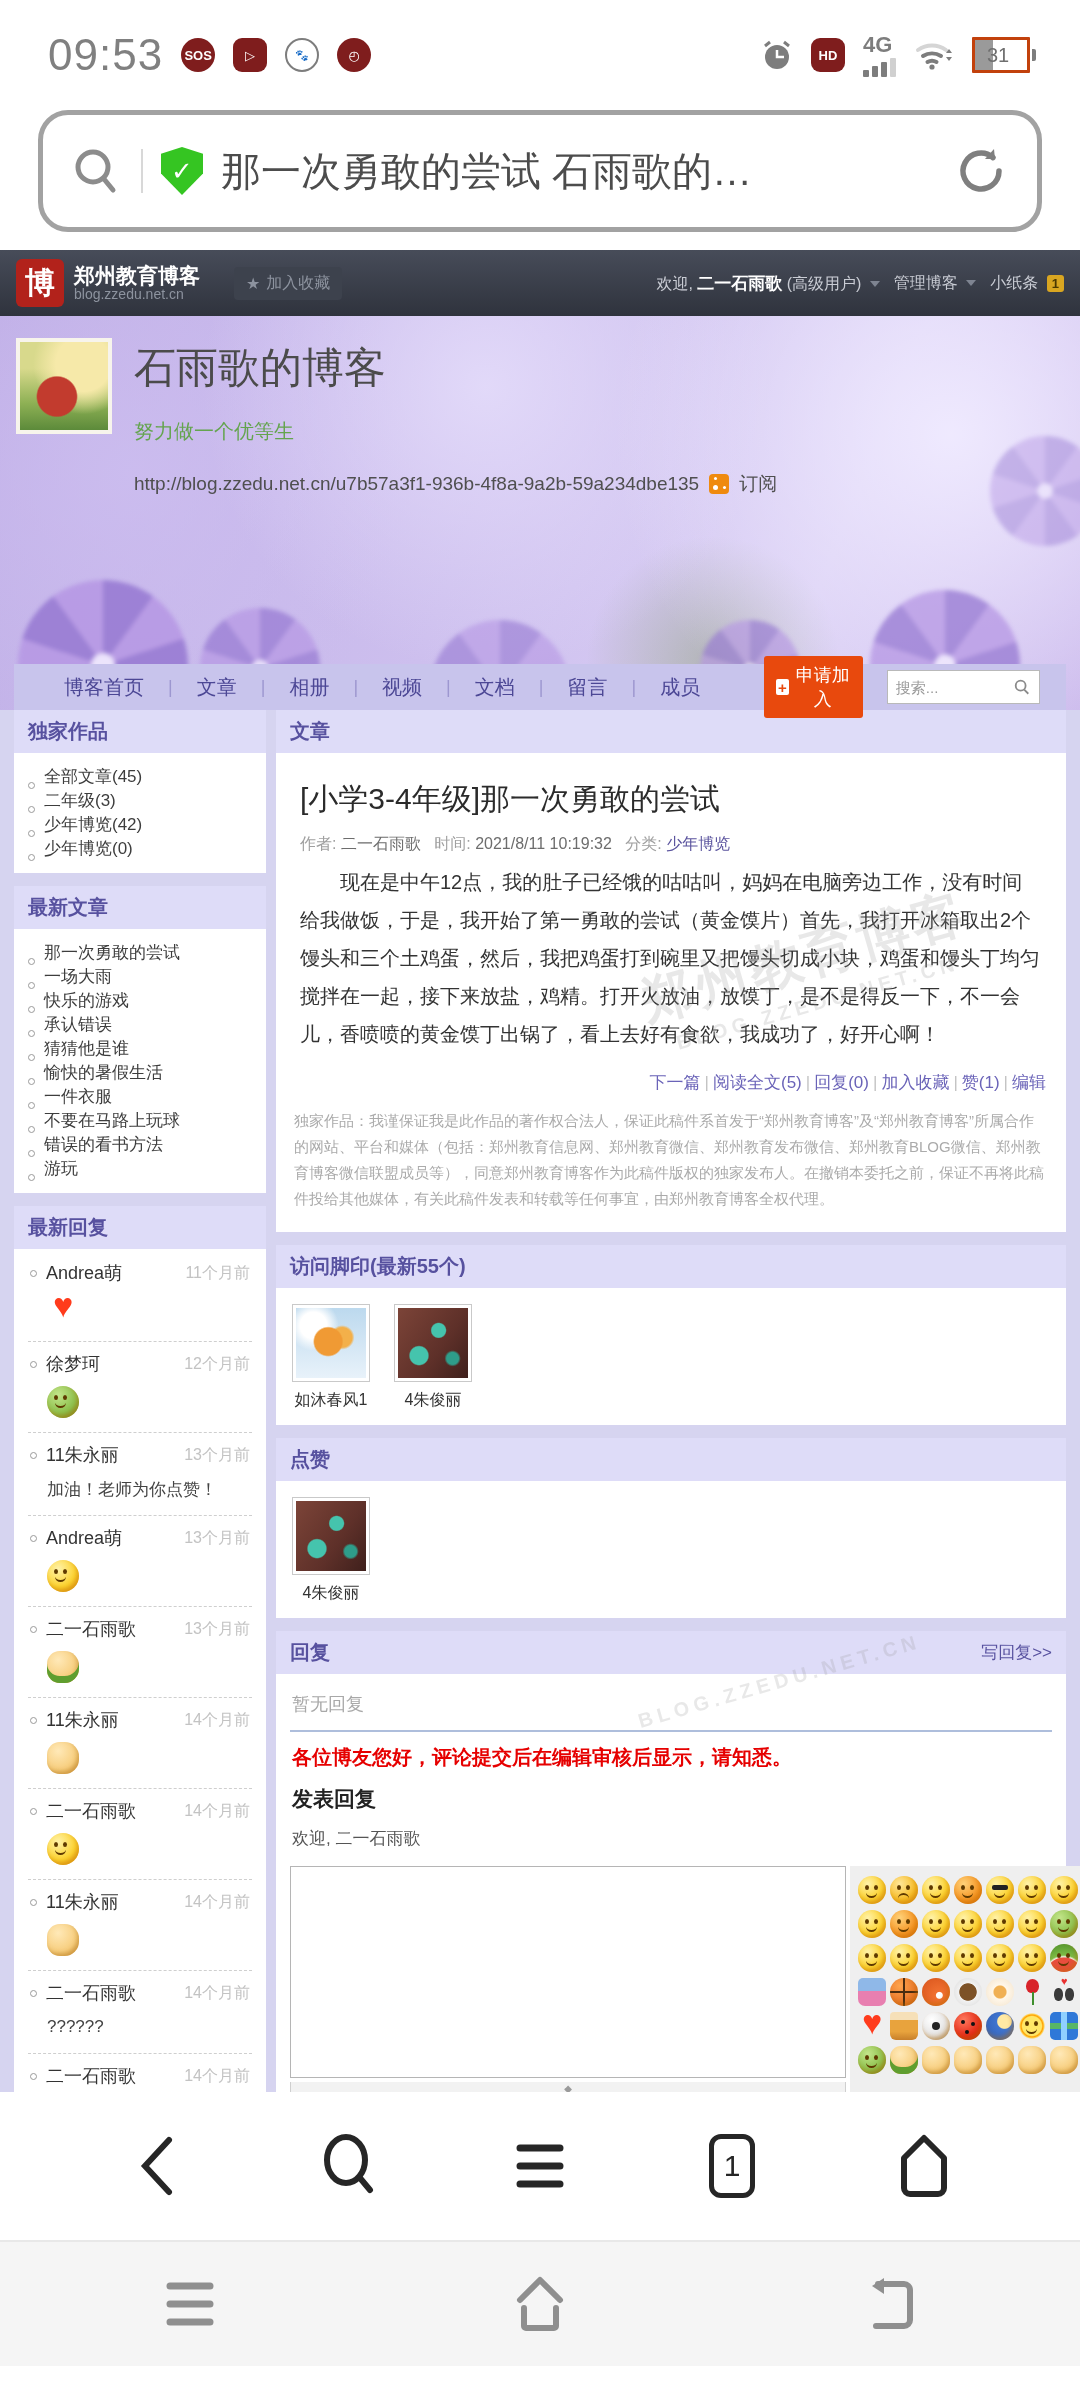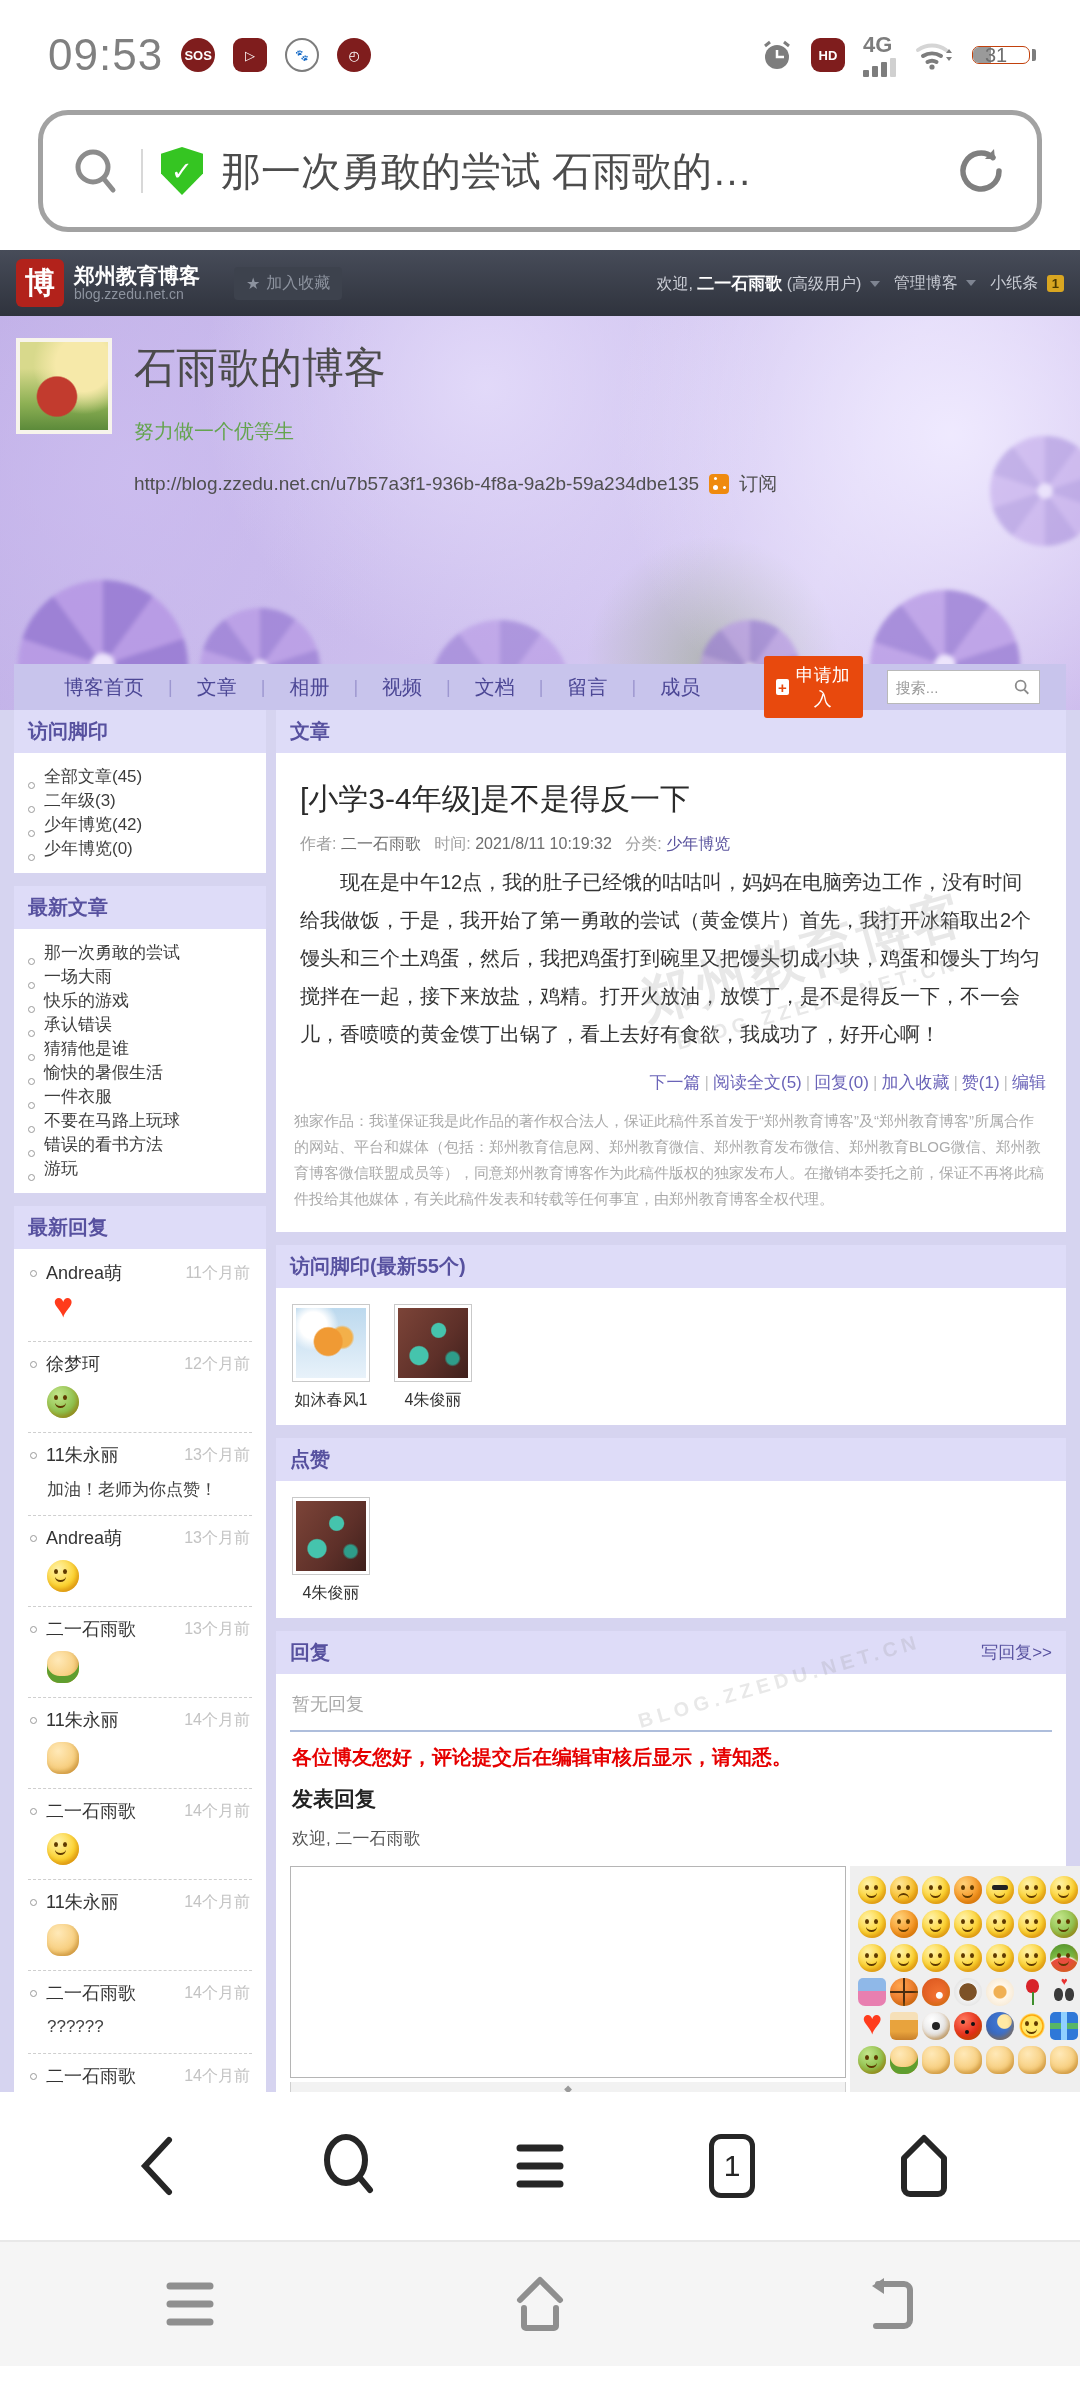--- a/index.html
+++ b/index.html
@@ -12,21 +12,21 @@
   .sb-time { font-size:44px; letter-spacing:1px; color:#808080; }
   .sb-ic { display:inline-flex; align-items:center; justify-content:center; }
   .sb-badge { width:34px; height:34px; border-radius:50%; background:#7f1d1d; color:#fff; font-size:13px; font-weight:bold; display:flex; align-items:center; justify-content:center; }
   .sb-badge.sq { border-radius:9px; }
   .sb-badge.paw { background:#fff; border:2px solid #7d7d7d; color:#7d7d7d; font-size:11px; }
   .sb-4g { font-size:22px; font-weight:bold; color:#7d7d7d; line-height:1; display:flex; flex-direction:column; align-items:flex-start; }
   .sig-bars { display:flex; align-items:flex-end; gap:3px; margin-top:2px; }
   .sig-bars i { width:6px; background:#7d7d7d; border-radius:1px; display:block; }
   .sig-bars i.dim { background:#d0d0d0; }
   .battery { display:flex; align-items:center; }
-  .bat-body { width:58px; height:18px; border:1px solid #c2410c; border-radius:7px; display:flex; align-items:center; position:relative; overflow:hidden; }
+  .bat-body { width:58px; height:36px; border:3px solid #c2410c; border-radius:1px; display:flex; align-items:center; position:relative; overflow:hidden; }
   .bat-fill { position:absolute; left:0; top:0; bottom:0; width:18px; background:#9a9a9a; }
   .bat-txt { position:relative; z-index:1; font-size:20px; color:#6f6f6f; margin-left:12px; }
   .bat-tip { width:4px; height:12px; background:#7d7d7d; border-radius:0 2px 2px 0; margin-left:2px; }
 
   
   .url-wrap { padding:0 38px 18px; }
   .url-bar { height:122px; border:5px solid #a2a2a2; border-radius:30px; display:flex; align-items:center; padding:0 28px; gap:18px; background:#fff; }
   .url-divider { width:2px; height:44px; background:#d8d8d8; }
   .shield { width:42px; height:48px; background:#35c522; clip-path:polygon(50% 0,100% 14%,100% 55%,50% 100%,0 55%,0 14%); display:flex; align-items:center; justify-content:center; color:#fff; font-size:26px; font-weight:bold; }
   .url-text { flex:1; font-size:40px; color:#4c4c4c; white-space:nowrap; overflow:hidden; }
@@ -329,21 +329,21 @@
         <circle cx="8.5" cy="8.5" r="5.5" stroke="#8a8a8a" stroke-width="2" fill="none"></circle>
         <path d="M12.5 13l4.5 4.5" stroke="#8a8a8a" stroke-width="2"></path>
       </svg>
   </span>
 </div>
 
 <div class="content">
 
   <div class="col-left">
     <div class="box">
-      <div class="box-head">访问脚印</div>
+      <div class="box-head">独家作品</div>
       <div class="box-body">
           <ul class="s-list">
             <li>
               <span class="dot"></span>
               <span>全部文章(45)</span>
             </li>
             <li>
               <span class="dot"></span>
               <span>二年级(3)</span>
             </li>
@@ -507,21 +507,21 @@
 
   <div class="col-main">
 
     <div class="box">
       <div class="box-head">文章</div>
       <div class="box-body">
         <div class="watermark" style="top:170px; right:90px;">
           <div class="wm1">郑州教育博客</div>
           <div class="wm2">BLOG.ZZEDU.NET.CN</div>
         </div>
-        <h1 class="art-title">[小学3-4年级]是不是得反一下</h1>
+        <h1 class="art-title">[小学3-4年级]那一次勇敢的尝试</h1>
         <div class="art-meta">
           <span>作者:</span>
           <span class="v">二一石雨歌</span>&nbsp;&nbsp;
           <span>时间:</span>
           <span class="v">2021/8/11 10:19:32</span>&nbsp;&nbsp;
           <span>分类:</span>
           <span class="cat">少年博览</span>
         </div>
         <p class="art-body">现在是中午12点，我的肚子已经饿的咕咕叫，妈妈在电脑旁边工作，没有时间给我做饭，于是，我开始了第一勇敢的尝试（黄金馍片）首先，我打开冰箱取出2个馒头和三个土鸡蛋，然后，我把鸡蛋打到碗里又把馒头切成小块，鸡蛋和馒头丁均匀搅拌在一起，接下来放盐，鸡精。打开火放油，放馍丁，是不是得反一下，不一会儿，香喷喷的黄金馍丁出锅了，看上去好有食欲，我成功了，好开心啊！</p>
         <div class="art-links"><span>下一篇</span><span class="sep">|</span><span>阅读全文(5)</span><span class="sep">|</span><span>回复(0)</span><span class="sep">|</span><span>加入收藏</span><span class="sep">|</span><span>赞(1)</span><span class="sep">|</span><span>编辑</span></div>

